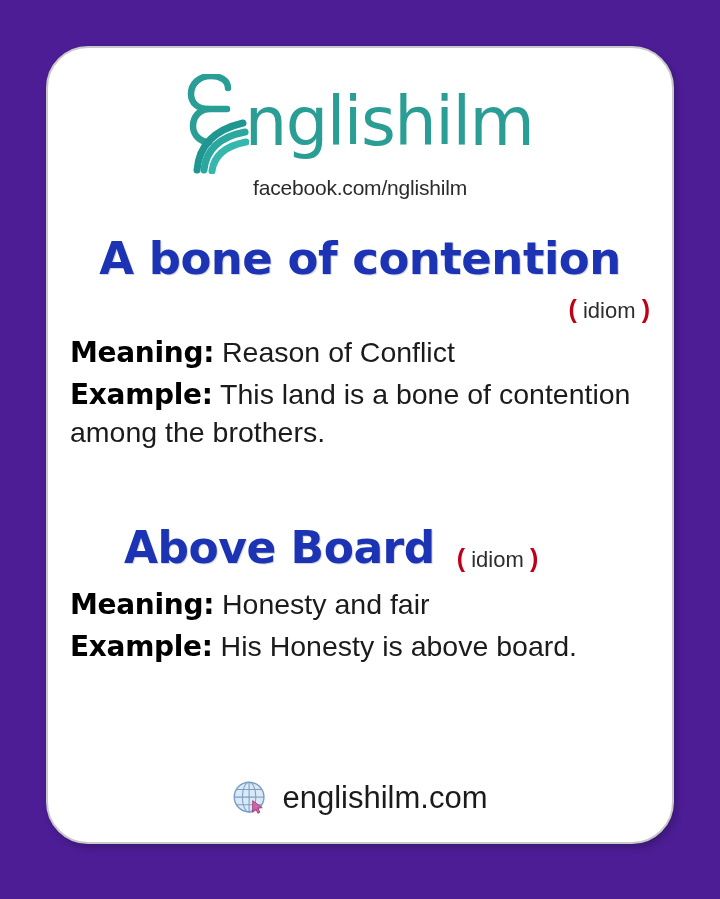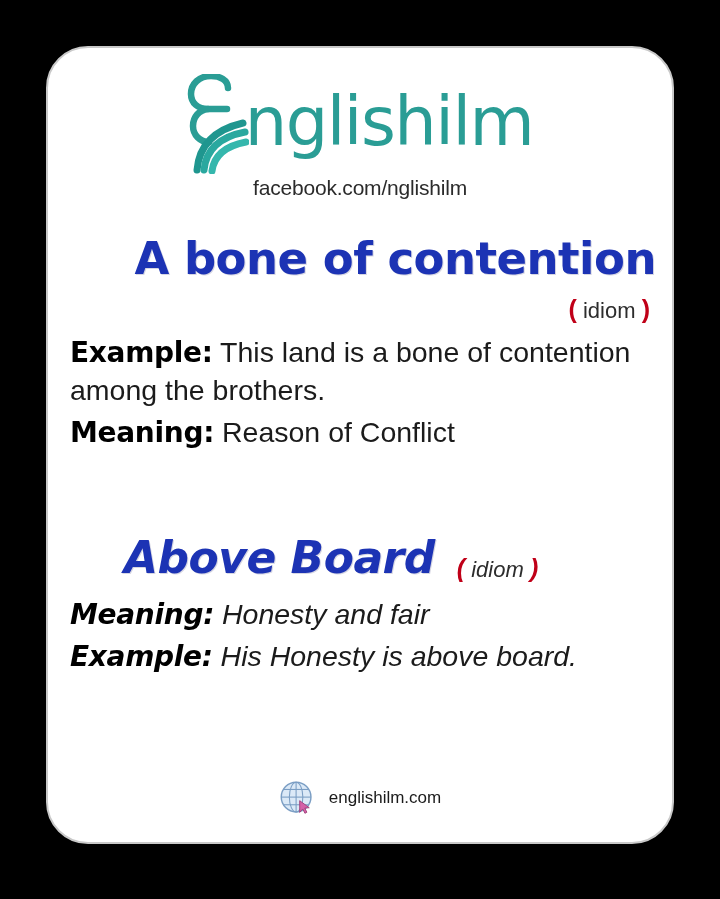--- a/index.html
+++ b/index.html
@@ -12,21 +12,21 @@
     height: 899px;
     overflow: hidden;
     font-family: "Liberation Sans", sans-serif;
     -webkit-font-smoothing: antialiased;
   }
 
   #page {
     position: relative;
     width: 720px;
     height: 899px;
-    background: #000000;
+    background: #4c1d95;
   }
 
   
   .card {
     position: absolute;
     left: 46px;
     top: 46px;
     width: 628px;
     height: 798px;
     background: #ffffff;
@@ -72,32 +72,32 @@
     font-family: "Liberation Sans", sans-serif;
     font-size: 21px;
     color: #2b2b2b;
     letter-spacing: -0.2px;
   }
 
   
   .entry { position: absolute; left: 0; width: 100%; }
 
   #entry-1 { top: 188px; }
-  #entry-2 { top: 488px; font-style: italic; }
+  #entry-2 { top: 478px; }
 
   .idiom-title {
     font-family: "DejaVu Sans", sans-serif;
     font-weight: bold;
     color: #1c33b4;
     line-height: 1;
     text-align: center;
     letter-spacing: -0.5px;
     text-shadow: 1px 1px 0 rgba(120,120,160,0.30);
   }
-  #entry-1 .idiom-title { font-size: 45px; padding: 0 16px; text-align: right; }
+  #entry-1 .idiom-title { font-size: 45px; padding: 0 16px; }
   #entry-2 .idiom-title {
     font-size: 44px;
     text-align: left;
     padding-left: 76px;
   }
 
   .idiom-tag {
     font-family: "Liberation Sans", sans-serif;
     font-size: 22px;
     color: #2d2d2d;
@@ -143,21 +143,21 @@
     bottom: 26px;
     width: 100%;
     display: flex;
     align-items: center;
     justify-content: center;
   }
   .globe-icon { width: 36px; height: 36px; display: block; }
   .footer-text {
     margin-left: 14px;
     font-family: "Liberation Sans", sans-serif;
-    font-size: 17px;
+    font-size: 31px;
     color: #1b1b1b;
     letter-spacing: 0px;
   }
 </style>
 </head>
 <body>
 
 <div id="page">
 
   <div class="card">
@@ -182,26 +182,26 @@
       <div class="idiom-title">A bone of contention</div>
       <div class="tag-right">
         <span class="idiom-tag">
           <span class="paren">(</span>
           <span>idiom</span>
           <span class="paren">)</span>
         </span>
       </div>
       <div class="defs">
         <p class="def-line">
+          <span class="def-label">Meaning:</span>
+          <span class="def-text">Reason of Conflict</span>
+        </p>
+        <p class="def-line">
           <span class="def-label">Example:</span>
           <span class="def-text">This land is a bone of contention among the brothers.</span>
-        </p>
-        <p class="def-line">
-          <span class="def-label">Meaning:</span>
-          <span class="def-text">Reason of Conflict</span>
         </p>
       </div>
     </div>
 
     <div class="entry" id="entry-2">
       <div class="title-inline-row">
         <div class="idiom-title">Above Board</div>
         <span class="idiom-tag">
           <span class="paren">(</span>
           <span>idiom</span>

